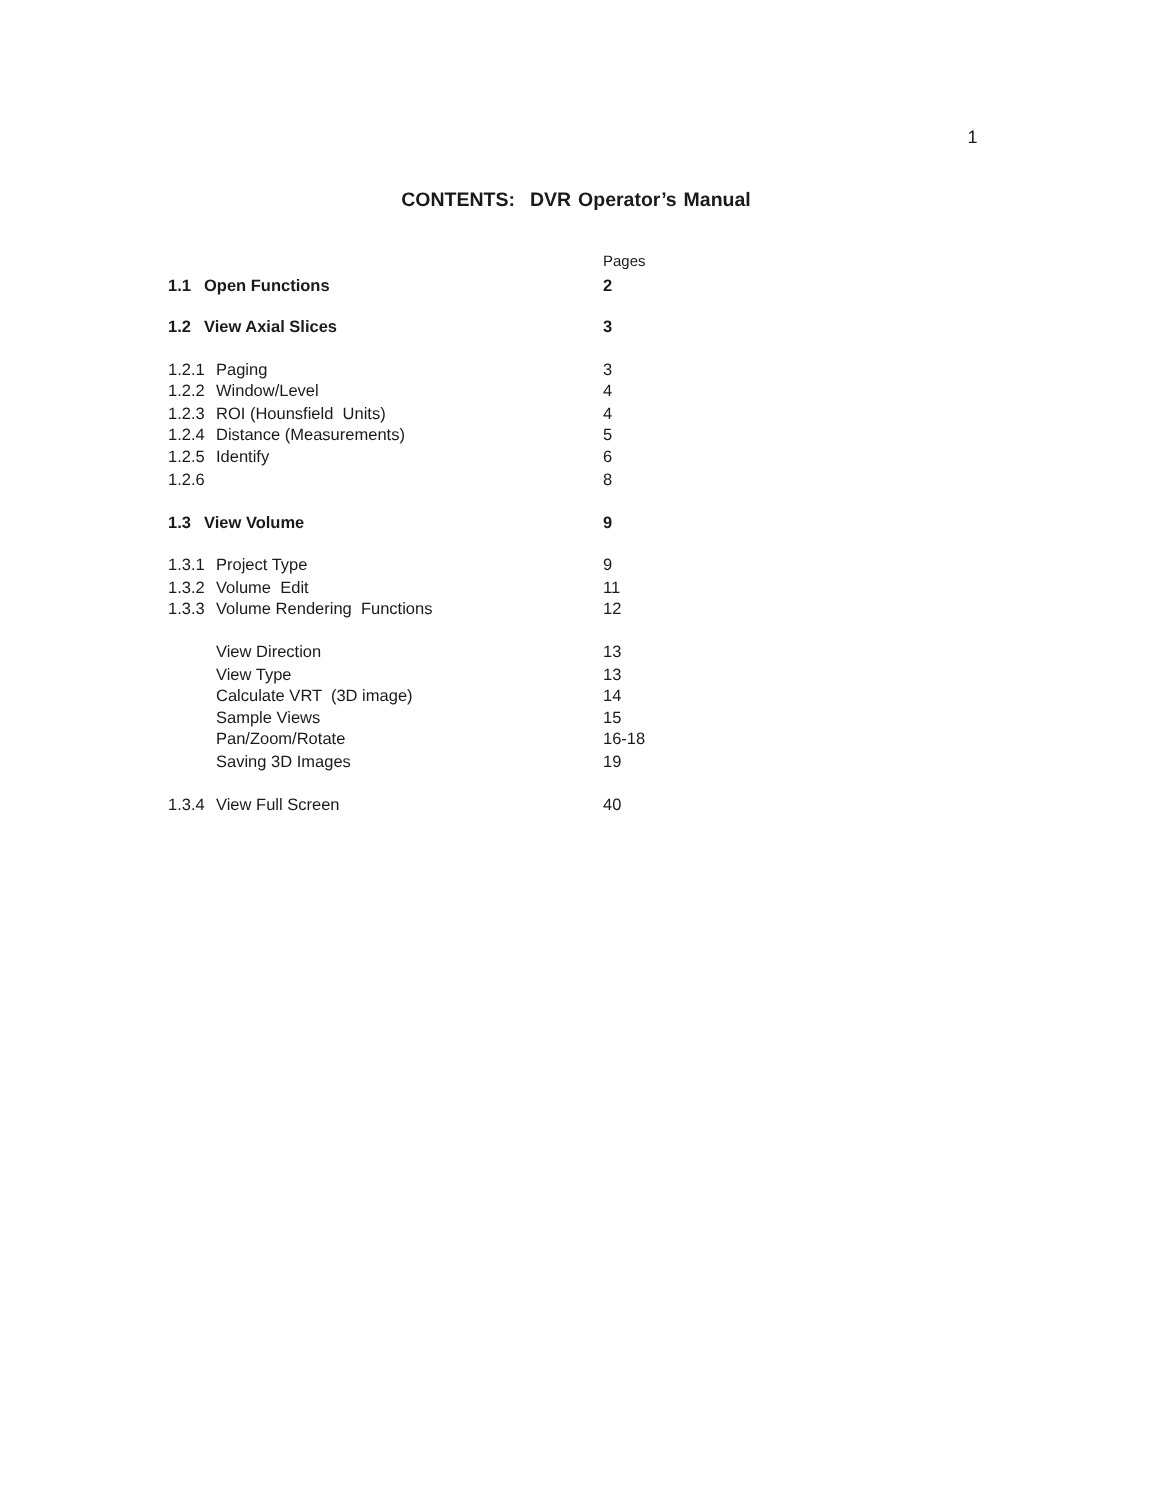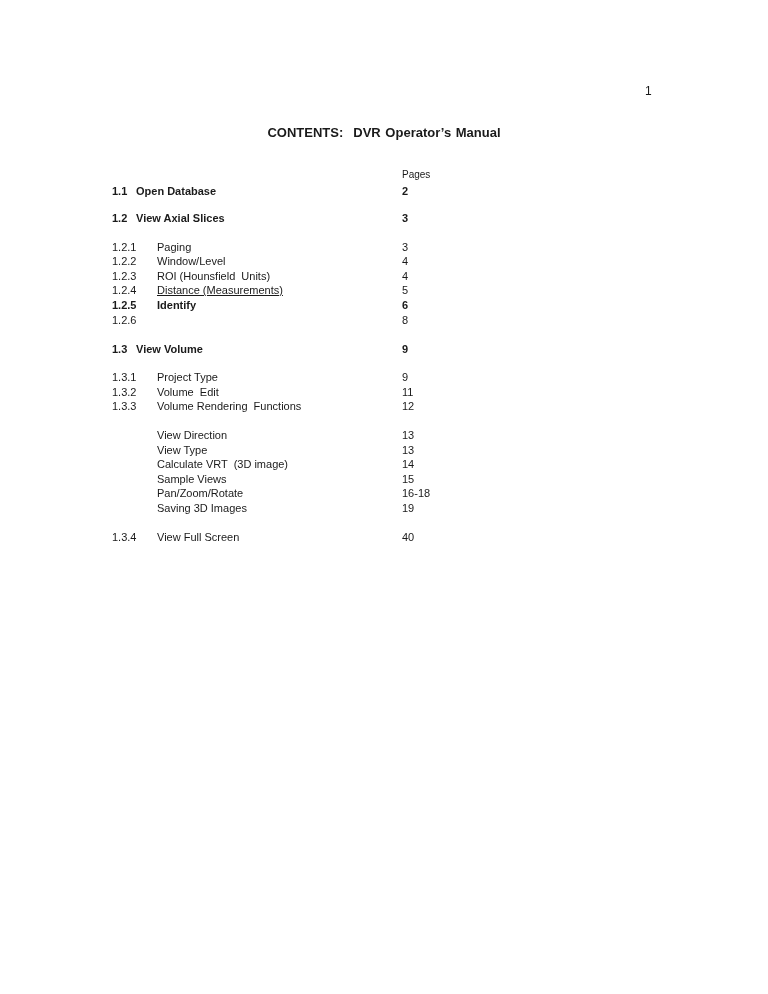--- a/index.html
+++ b/index.html
@@ -16,40 +16,40 @@
     }
     .title .gap { display: inline-block; width: 10px; }
     .pages-hdr {
       position: absolute; left: 402px; top: 169px; font-size: 10px;
     }
     .row {
       position: absolute; left: 112px; width: 500px; height: 15px;
       font-size: 11px; line-height: 15px;
     }
     .row .num { position: absolute; left: 0; }
-    .row .label { position: absolute; left: 45px; }
+    .row .label { position: absolute; left: 32px; }
     .row .pg { position: absolute; left: 290px; }
     .row.bold { font-weight: bold; }
     .row.bold .label { left: 24px; }
   </style>
 </head>
 <body>
 
 <div class="page-num">1</div>
 
 <div class="title">
   <span>CONTENTS:</span><span class="gap"></span><span>DVR Operator’s Manual</span>
 </div>
 
 <div class="pages-hdr">Pages</div>
 
 <div id="toc">
     <div class="row bold" style="top: 184px;">
       <span class="num">1.1</span>
-      <span class="label" style="white-space: pre;">Open Database</span>
+      <span class="label" style="white-space: pre;">Open Functions</span>
       <span class="pg">2</span>
     </div>
     <div class="row bold" style="top: 211px;">
       <span class="num">1.2</span>
       <span class="label" style="white-space: pre;">View Axial Slices</span>
       <span class="pg">3</span>
     </div>
     <div class="row" style="top: 240px;">
       <span class="num">1.2.1</span>
       <span class="label" style="white-space: pre;">Paging</span>
@@ -60,24 +60,24 @@
       <span class="label" style="white-space: pre;">Window/Level</span>
       <span class="pg">4</span>
     </div>
     <div class="row" style="top: 269px;">
       <span class="num">1.2.3</span>
       <span class="label" style="white-space: pre;">ROI (Hounsfield  Units)</span>
       <span class="pg">4</span>
     </div>
     <div class="row" style="top: 283px;">
       <span class="num">1.2.4</span>
-      <span class="label" style="white-space: pre; text-decoration: underline;">Distance (Measurements)</span>
+      <span class="label" style="white-space: pre;">Distance (Measurements)</span>
       <span class="pg">5</span>
     </div>
-    <div class="row" style="top: 298px; font-weight: bold;">
+    <div class="row" style="top: 298px;">
       <span class="num">1.2.5</span>
       <span class="label" style="white-space: pre;">Identify</span>
       <span class="pg">6</span>
     </div>
     <div class="row" style="top: 313px;">
       <span class="num">1.2.6</span>
       <span class="pg">8</span>
     </div>
     <div class="row bold" style="top: 342px;">
       <span class="num">1.3</span>

